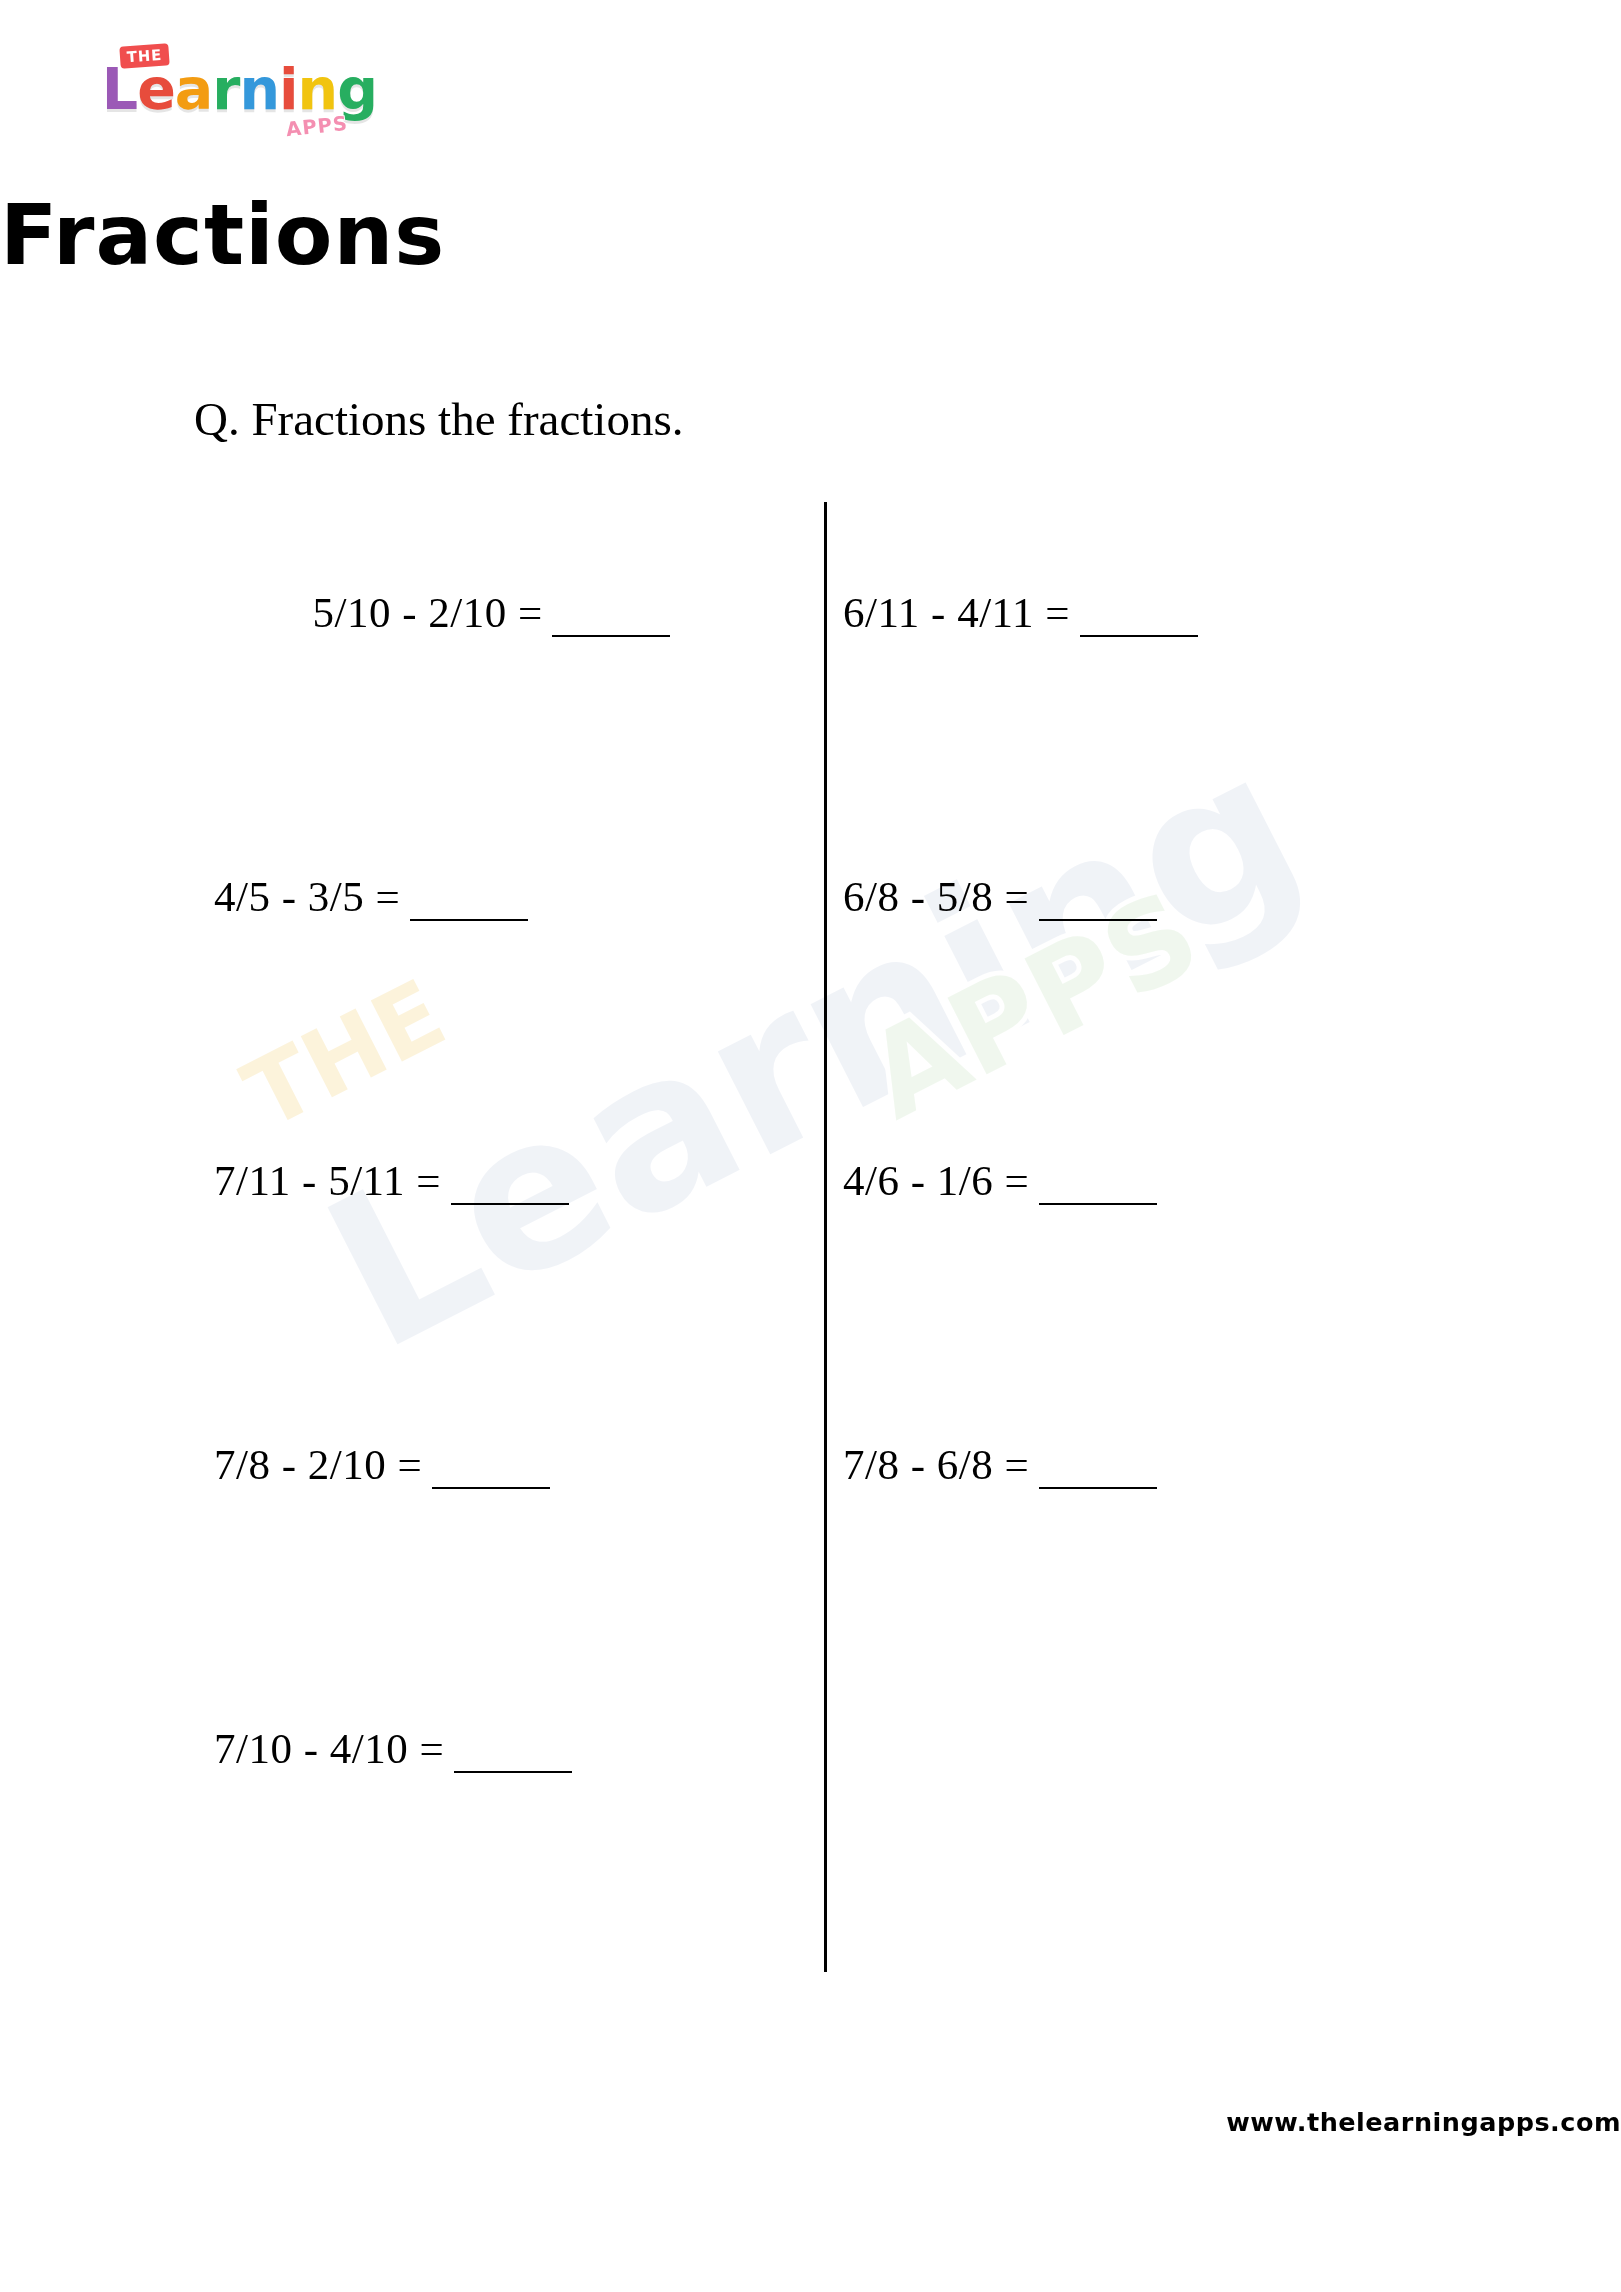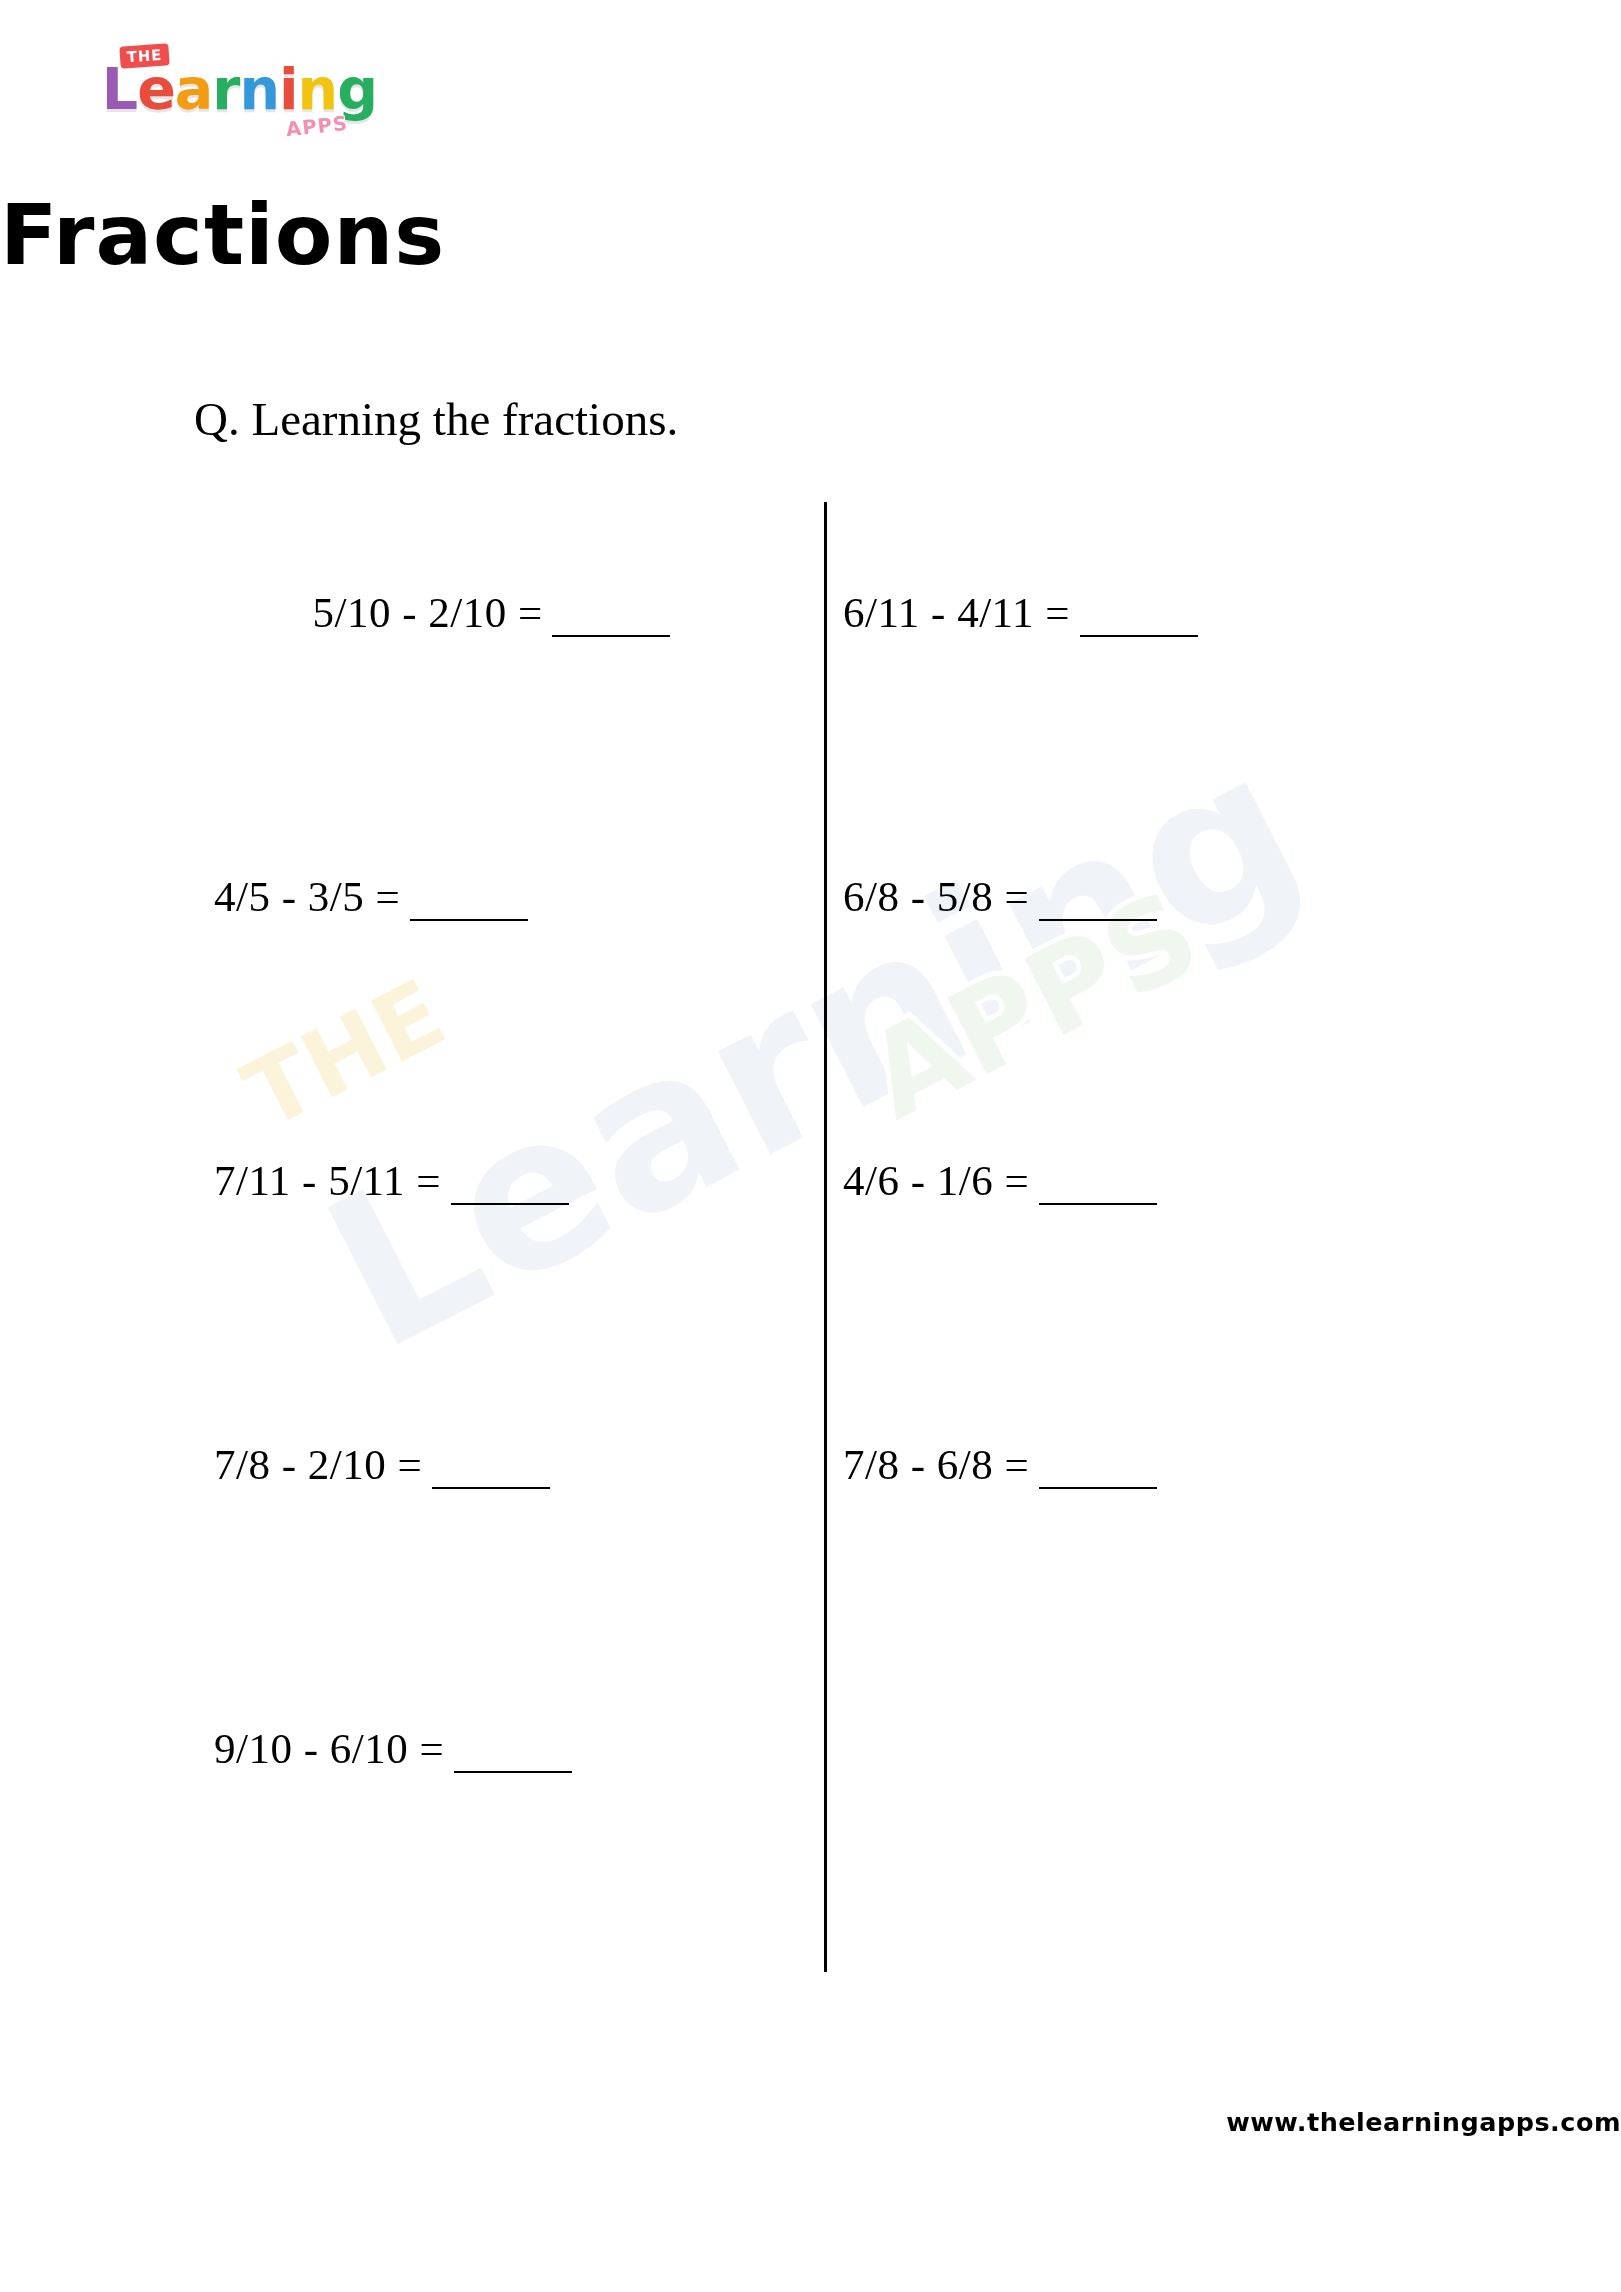--- a/index.html
+++ b/index.html
@@ -187,21 +187,21 @@
 <body>
 
 <div class="logo">
   <div class="logo-the">THE</div>
   <div class="logo-word"><span style="color: rgb(155, 89, 182);">L</span><span style="color: rgb(231, 76, 60);">e</span><span style="color: rgb(243, 156, 18);">a</span><span style="color: rgb(39, 174, 96);">r</span><span style="color: rgb(52, 152, 219);">n</span><span style="color: rgb(231, 76, 60);">i</span><span style="color: rgb(241, 196, 15);">n</span><span style="color: rgb(39, 174, 96);">g</span></div>
   <div class="logo-apps">APPS</div>
 </div>
 
 <div class="title">Fractions</div>
 
-<div class="instruction">Q. Learning the fractions.</div>
+<div class="instruction">Q. Fractions the fractions.</div>
 
 <div class="watermark">
   <div class="wm-line wm-the">THE</div>
   <div class="wm-line wm-learning">Learning</div>
   <div class="wm-line wm-apps">APPS</div>
 </div>
 
 <div class="divider"></div>
 
 <div class="col col-left">
@@ -211,21 +211,21 @@
   <div class="prob">
     <span class="expr">4/5 - 3/5 =</span><span class="blank"></span>
   </div>
   <div class="prob">
     <span class="expr">7/11 - 5/11 =</span><span class="blank"></span>
   </div>
   <div class="prob">
     <span class="expr">7/8 - 2/10 =</span><span class="blank"></span>
   </div>
   <div class="prob">
-    <span class="expr">9/10 - 6/10 =</span><span class="blank"></span>
+    <span class="expr">7/10 - 4/10 =</span><span class="blank"></span>
   </div>
 </div>
 
 <div class="col col-right">
   <div class="prob">
     <span class="expr">6/11 - 4/11 =</span><span class="blank"></span>
   </div>
   <div class="prob">
     <span class="expr">6/8 - 5/8 =</span><span class="blank"></span>
   </div>

